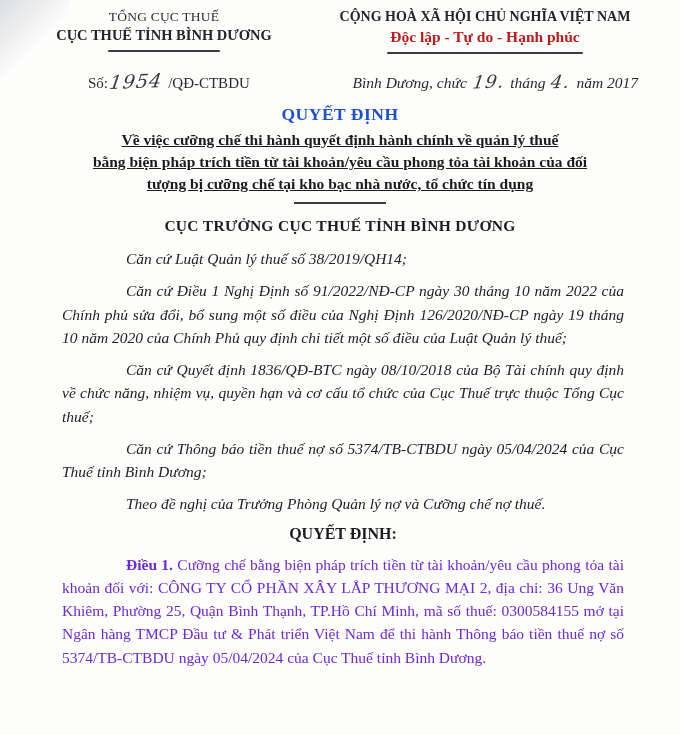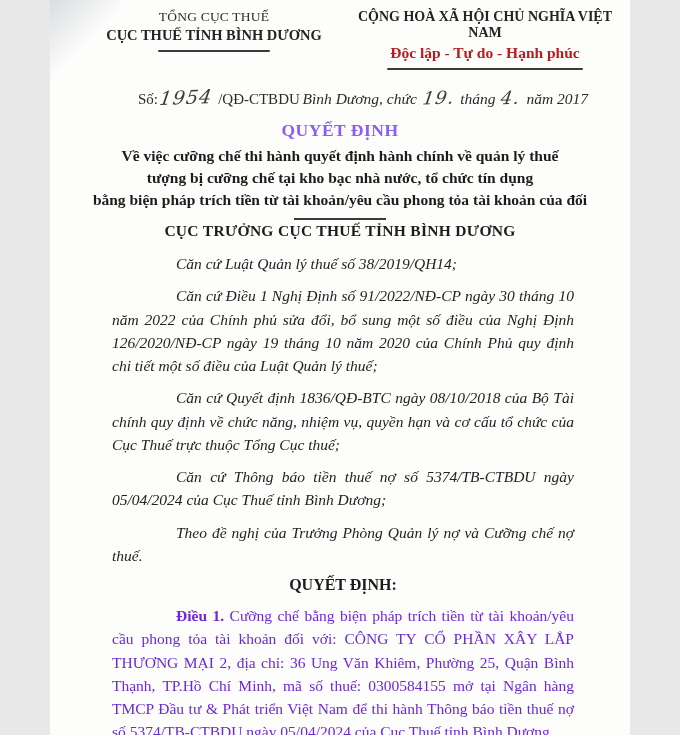--- a/index.html
+++ b/index.html
@@ -1,18 +1,18 @@
 <!DOCTYPE html>
 <html lang="vi"><head>
 <meta charset="utf-8">
 <style>
   html,body{margin:0;padding:0;background:#e8e8e8;}
   .page{
     position:relative;
-    width:580px;height:735px;
+    width:680px;height:735px;
     margin:0 auto;
     background:#fdfdfc;
     color:#1e1e1e;
     font-family:"Liberation Serif", serif;
     overflow:hidden;
     box-sizing:border-box;
   }
   .scan-shade{
     position:absolute;left:0;top:0;width:70px;height:80px;
     background:linear-gradient(135deg, rgba(190,193,198,.55) 0%, rgba(190,193,198,0) 55%);
@@ -51,26 +51,26 @@
     margin:0 2px;
   }
   .hand-small{font-size:18px;}
   .dateline{
     flex:1;text-align:right;
     font-style:italic;font-size:15.5px;color:#2a2a2a;
     padding-right:12px;white-space:nowrap;
   }
   
   .title-block{text-align:center;margin-top:12px;}
-  .doc-title{font-size:17.5px;font-weight:bold;letter-spacing:.5px;color:#8b5cf6;}
-  .doc-subtitle{font-size:15.5px;font-weight:bold;line-height:1.42;margin-top:4px;color:#1c1c1c;padding:0 16px;}
+  .doc-title{font-size:17.5px;font-weight:bold;letter-spacing:.5px;color:#1d4ed8;}
+  .doc-subtitle{font-size:15.5px;font-weight:bold;line-height:1.42;margin-top:4px;color:#1c1c1c;padding:0 16px;text-decoration:underline;}
   .subtitle-divider{width:92px;height:2px;background:#3a3a3a;margin:7px auto 0 auto;}
   .issuer{
     text-align:center;font-size:15.5px;font-weight:bold;
-    margin-top:2px;letter-spacing:.3px;color:#1c1c1c;
+    margin-top:13px;letter-spacing:.3px;color:#1c1c1c;
   }
   
   .body-text{padding:0 56px 0 62px;}
   .recital{
     font-style:italic;
     font-size:15.5px;
     line-height:1.5;
     text-align:justify;
     text-indent:64px;
     margin:0 0 9px 0;
@@ -121,22 +121,22 @@
       <span>tháng</span>
       <span class="handwriting hand-small">4.</span>
       <span>năm 2017</span>
     </div>
   </div>
 
   <div class="title-block">
     <div class="doc-title">QUYẾT ĐỊNH</div>
     <div class="doc-subtitle">
       <div>Về việc cưỡng chế thi hành quyết định hành chính về quản lý thuế</div>
+      <div>bằng biện pháp trích tiền từ tài khoản/yêu cầu phong tỏa tài khoản của đối</div>
       <div>tượng bị cưỡng chế tại kho bạc nhà nước, tổ chức tín dụng</div>
-      <div>bằng biện pháp trích tiền từ tài khoản/yêu cầu phong tỏa tài khoản của đối</div>
     </div>
     <div class="subtitle-divider"></div>
   </div>
 
   <div class="issuer">CỤC TRƯỞNG CỤC THUẾ TỈNH BÌNH DƯƠNG</div>
 
   <div class="body-text">
     <p class="recital">Căn cứ Luật Quản lý thuế số 38/2019/QH14;</p>
     <p class="recital">Căn cứ Điều 1 Nghị Định số 91/2022/NĐ-CP ngày 30 tháng 10 năm 2022 của Chính phủ sửa đổi, bổ sung một số điều của Nghị Định 126/2020/NĐ-CP ngày 19 tháng 10 năm 2020 của Chính Phủ quy định chi tiết một số điều của Luật Quản lý thuế;</p>
     <p class="recital">Căn cứ Quyết định 1836/QĐ-BTC ngày 08/10/2018 của Bộ Tài chính quy định về chức năng, nhiệm vụ, quyền hạn và cơ cấu tổ chức của Cục Thuế trực thuộc Tổng Cục thuế;</p>

